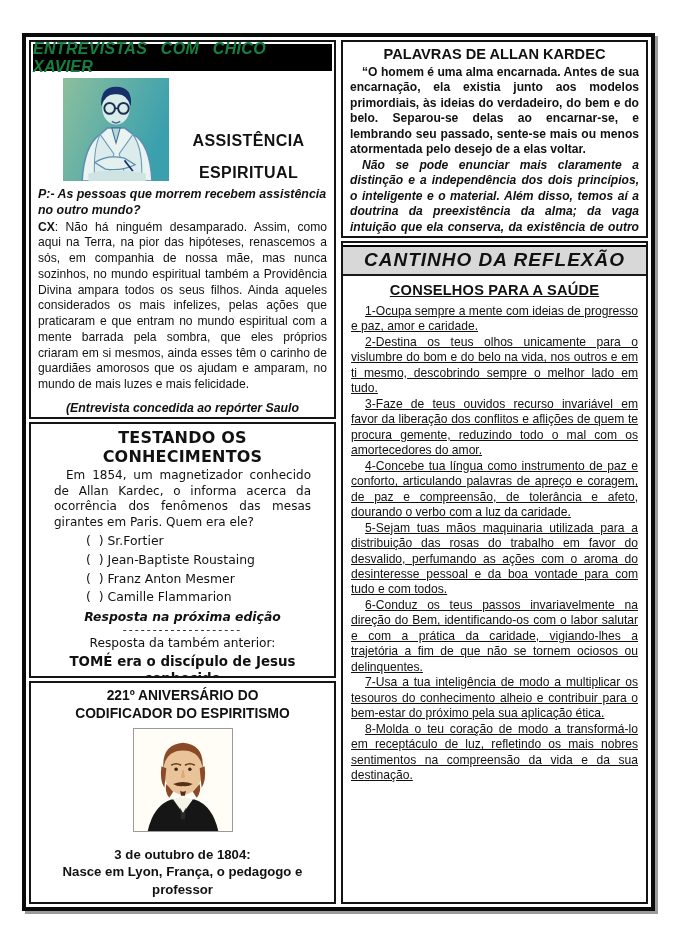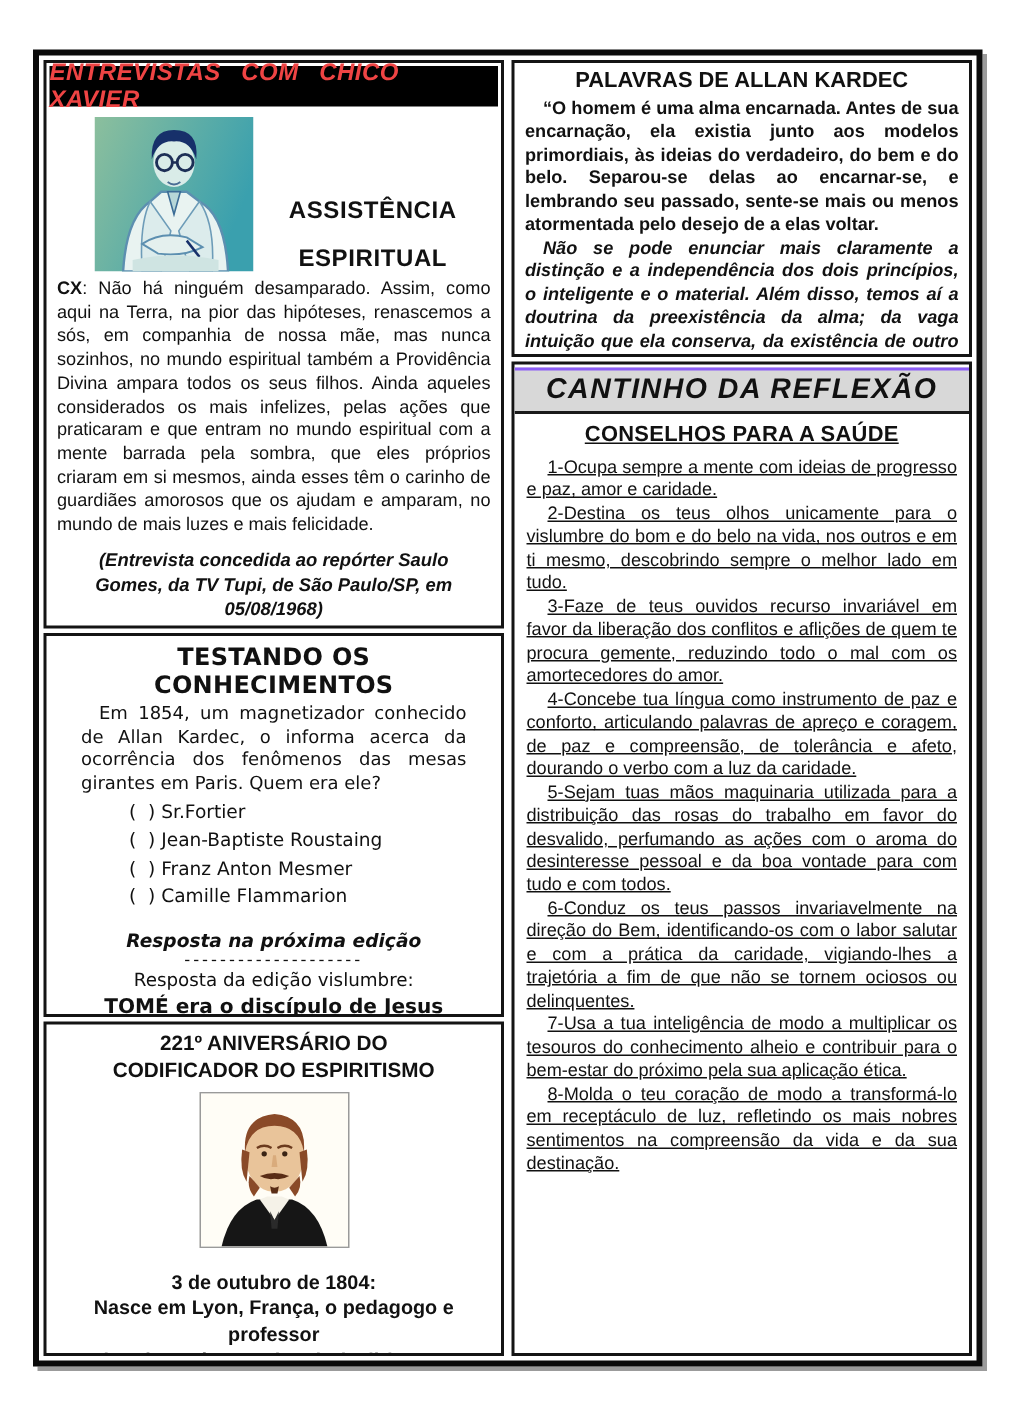--- a/index.html
+++ b/index.html
@@ -14,38 +14,38 @@
     border:4px solid #0b0b0b;padding:3px;background:#fff;
     box-shadow:3px 3px 0 #9b9b9b;
     display:flex;gap:5px;
   }
   .col{display:flex;flex-direction:column;gap:3px;width:307px;}
   .sec{border:2px solid #141414;background:#fff;overflow:hidden;}
 
   
   .sec-interviews{height:379px;}
   .banner-black{
-    margin:2px;height:27px;background:#000;color:#ef4444;
+    margin:2px;height:27px;background:#000;color:#15803d;
     display:flex;align-items:center;justify-content:center;
     font-weight:bold;font-style:italic;font-size:16px;word-spacing:9px;letter-spacing:.3px;
   }
   .photo-row{display:flex;align-items:flex-end;padding:5px 6px 3px 6px;}
   .chico-img{width:106px;height:103px;margin-left:26px;flex:none;}
   .assist-title{flex:1;text-align:center;font-weight:bold;font-size:16px;letter-spacing:.4px;line-height:1;}
   .assist-title .t2{margin-top:16px;}
   .iv-question{font-weight:bold;font-style:italic;font-size:12.4px;padding:2px 7px 0 7px;line-height:1.32;}
   .iv-answer{font-size:12.1px;text-align:justify;padding:1px 7px 0 7px;line-height:1.3;}
   .iv-answer .cx{font-weight:bold;}
   .iv-credit{font-weight:bold;font-style:italic;font-size:12.3px;text-align:center;padding:7px 12px 0 12px;line-height:1.35;}
 
   
   .sec-quiz{height:256px;font-family:"DejaVu Sans",sans-serif;padding:3px 23px;}
   .quiz-title{font-weight:bold;font-size:16px;text-align:center;margin:1px 0 2px 0;letter-spacing:.2px;}
   .quiz-question{font-size:12px;text-align:justify;line-height:1.3;text-indent:12px;}
-  .quiz-options{margin:2px 0 12px 32px;}
+  .quiz-options{margin:2px 0 2px 32px;}
   .quiz-option{font-size:12.4px;line-height:1.5;white-space:pre;}
   .quiz-next{font-weight:bold;font-style:italic;font-size:12.4px;text-align:center;margin-top:2px;}
   .quiz-dashes{text-align:center;font-size:11px;letter-spacing:2px;line-height:1.1;}
   .quiz-prev-label{font-size:12.2px;text-align:center;line-height:1.3;}
   .quiz-prev-answer{font-weight:bold;font-size:13.4px;text-align:center;line-height:1.3;margin-top:1px;}
 
   
   .sec-anniversary{flex:1;padding:4px 6px;}
   .anniv-title{font-weight:bold;font-size:13.8px;text-align:center;line-height:1.32;}
   .kardec-wrap{display:flex;justify-content:center;margin:5px 0 4px 0;}
@@ -55,21 +55,21 @@
 
   
   .sec-kardec{height:198px;padding:2px 7px;}
   .kw-title{font-weight:bold;font-size:14.6px;text-align:center;margin:2px 0 3px 0;}
   .kw-paras .style-bold{font-weight:bold;}
   .kw-paras .style-bold-italic{font-weight:bold;font-style:italic;}
   .kw-paras div{font-size:12.1px;text-align:justify;line-height:1.28;text-indent:12px;}
 
   .sec-reflection{flex:1;}
   .refl-banner{
-    background:#d8d8d8;border-top:2px solid #8b5cf6;border-bottom:2px solid #1a1a1a;
+    background:#d8d8d8;border-top:2px solid #000000;border-bottom:2px solid #1a1a1a;
     font-weight:bold;font-style:italic;font-size:19px;text-align:center;
     padding:2px 0 3px 0;letter-spacing:1px;margin-top:2px;
   }
   .refl-inner{padding:2px 8px;text-decoration:underline;}
   .refl-title{font-weight:bold;font-size:14.6px;text-align:center;margin:4px 0 6px 0;letter-spacing:.2px;}
   .refl-paras div{font-size:12.1px;text-align:justify;line-height:1.28;text-indent:14px;}
 </style>
 </head>
 <body>
 
@@ -100,36 +100,37 @@
           <path d="M46 40 Q50 43 54 40" stroke="#4a6d94" stroke-width="1.2" fill="none"></path>
           <path d="M30 78 Q42 70 58 74 L68 80 Q56 86 40 84 Z" fill="#e4f0ee" stroke="#5c8fb0" stroke-width="1.2"></path>
           <line x1="58" y1="76" x2="66" y2="86" stroke="#17306a" stroke-width="1.6"></line>
           <path d="M24 88 Q50 82 78 88 L78 95 24 95 Z" fill="#cfe4e2"></path>
         </svg>
         <div class="assist-title">
           <div class="t1">ASSISTÊNCIA</div>
           <div class="t2">ESPIRITUAL</div>
         </div>
       </div>
+      <div class="iv-question">P:- As pessoas que morrem recebem assistência no outro mundo?</div>
       <div class="iv-answer"><span class="cx">CX</span><span>: Não há ninguém desamparado. Assim, como aqui na Terra, na pior das hipóteses, renascemos a sós, em companhia de nossa mãe, mas nunca sozinhos, no mundo espiritual também a Providência Divina ampara todos os seus filhos. Ainda aqueles considerados os mais infelizes, pelas ações que praticaram e que entram no mundo espiritual com a mente barrada pela sombra, que eles próprios criaram em si mesmos, ainda esses têm o carinho de guardiães amorosos que os ajudam e amparam, no mundo de mais luzes e mais felicidade.</span></div>
       <div class="iv-credit">(Entrevista concedida ao repórter Saulo Gomes, da TV Tupi, de São Paulo/SP, em 05/08/1968)</div>
     </div>
 
     <div class="sec sec-quiz">
       <div class="quiz-title">TESTANDO OS CONHECIMENTOS</div>
       <div class="quiz-question">Em 1854, um magnetizador conhecido de Allan Kardec, o informa acerca da ocorrência dos fenômenos das mesas girantes em Paris. Quem era ele?</div>
       <div class="quiz-options">
           <div class="quiz-option">(  ) Sr.Fortier</div>
           <div class="quiz-option">(  ) Jean-Baptiste Roustaing</div>
           <div class="quiz-option">(  ) Franz Anton Mesmer</div>
           <div class="quiz-option">(  ) Camille Flammarion</div>
         </div>
       <div class="quiz-next">Resposta na próxima edição</div>
       <div class="quiz-dashes">--------------------</div>
-      <div class="quiz-prev-label">Resposta da edição vislumbre:</div>
+      <div class="quiz-prev-label">Resposta da também anterior:</div>
       <div class="quiz-prev-answer">
         <div>TOMÉ era o discípulo de Jesus conhecido</div>
 
       </div>
 
     </div>
 
     <div class="sec sec-anniversary">
       <div class="anniv-title">
         <div>221º ANIVERSÁRIO DO</div>

